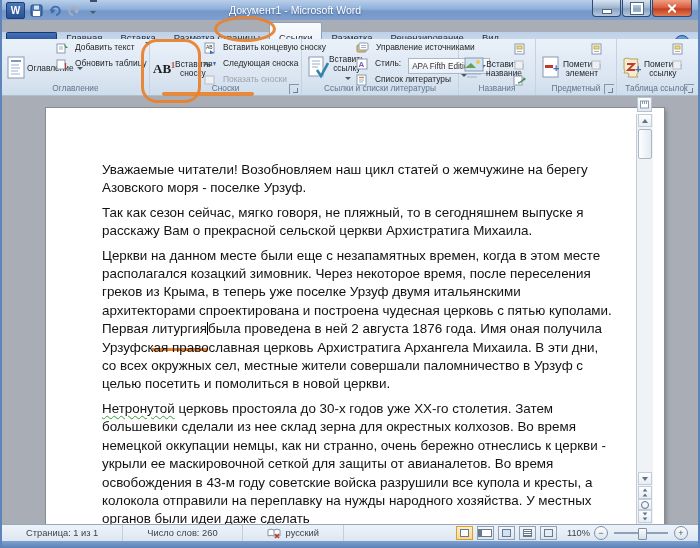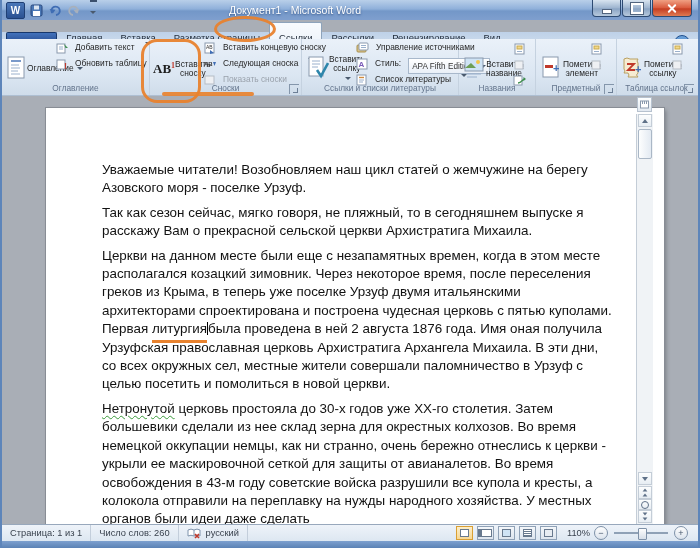--- a/index.html
+++ b/index.html
@@ -72,21 +72,21 @@
   .ric{display:inline-block;} .ric svg{display:block;}
   .minicol{display:flex;flex-direction:column;gap:2px;padding:1px 1px 0 2px;}
   .minibtn{width:15px;height:14px;display:flex;align-items:center;justify-content:center;border-radius:2px;}
   
   .docarea{position:absolute;left:0;top:96px;width:100%;height:428px;background:#a9aeb6;overflow:hidden;}
   .page{position:absolute;left:44px;top:12px;width:618px;height:520px;background:#fff;
     box-shadow:0 0 0 1px #888d95,2px 2px 4px rgba(0,0,0,.28);}
   .pagecontent{position:absolute;left:56px;top:53px;width:512px;font-size:13.4px;line-height:18.4px;
     color:#121212;}
   .pagecontent p{margin:0 0 6px 0;}
-  .omark{border-bottom:3.5px solid #e8822e;padding-bottom:4px;}
+  .omark{border-bottom:3.5px solid #e8822e;padding-bottom:12px;}
   .gwavy{text-decoration-line:underline;text-decoration-style:wavy;text-decoration-color:#3a9a3a;
     text-decoration-thickness:1px;text-underline-offset:2px;}
   .caret{display:inline-block;width:0;height:13px;border-left:1.3px solid #000;vertical-align:-2px;}
   
   .sbarea{position:absolute;left:678px;top:96px;width:17px;height:428px;background:#f0f3f6;
     border-left:1px solid #c4cdd7;box-sizing:border-box;}
   .sbtn{position:absolute;left:1px;width:14px;height:13px;
     background:linear-gradient(#fdfefe,#e7edf3);border:1px solid #c4cdd7;box-sizing:border-box;
     display:flex;align-items:center;justify-content:center;}
   .tri-u{width:0;height:0;border-left:3px solid transparent;border-right:3px solid transparent;
@@ -98,21 +98,21 @@
   .sthumb{position:absolute;left:1px;top:30px;width:14px;height:28px;border:1px solid #aab7c6;
     border-radius:2px;background:linear-gradient(90deg,#fdfefe,#e3eaf2);box-sizing:border-box;}
   .browse-circle{width:6px;height:6px;border:1.5px solid #5f7188;border-radius:50%;}
   .rulerbtn{position:absolute;left:679px;top:97px;width:15px;height:15px;
     background:linear-gradient(#fdfefe,#e2e9f1);border:1px solid #b7c2cf;box-sizing:border-box;
     display:flex;align-items:center;justify-content:center;}
   
   .statusbar{position:absolute;left:0;top:524px;width:100%;height:17px;
     background:linear-gradient(#eef3f9,#dde7f1);border-top:1px solid #98a8bc;
     display:flex;align-items:center;font-size:9.3px;color:#39424e;box-sizing:border-box;}
-  .sseg{display:flex;align-items:center;height:100%;padding:0 8px;border-right:1px solid #c3cedb;gap:5px;}
+  .sseg{display:flex;align-items:center;height:100%;padding:0 24px;border-right:1px solid #c3cedb;gap:5px;}
   .sright{margin-left:auto;display:flex;align-items:center;gap:4px;padding-right:10px;}
   .vbtn{width:15px;height:12px;border:1px solid #8fa1b6;background:linear-gradient(#f4f7fa,#dde5ee);
     display:flex;align-items:center;justify-content:center;}
   .vbtn.sel{border-color:#d99f33;background:linear-gradient(#fceec9,#f6d794);}
   .vglyph{width:7px;height:6px;border:1px solid #68798e;background:#fff;}
   .zbtn{width:12px;height:12px;border-radius:50%;border:1px solid #7e91a8;
     background:linear-gradient(#fdfdfd,#dce4ed);color:#44546a;font-size:9px;line-height:10px;
     display:flex;align-items:center;justify-content:center;}
   .ztrack{width:54px;height:2px;background:#8fa1b6;position:relative;margin:0 2px;}
   .ztick{position:absolute;left:50%;top:-3px;width:1px;height:8px;background:#8fa1b6;}
@@ -170,21 +170,21 @@
         </div>
     </div>
   </div>
 
   <div class="tabstrip">
     <div class="filetab">Файл</div>
     <div class="tab">Главная</div>
     <div class="tab">Вставка</div>
     <div class="tab">Разметка страницы</div>
     <div class="tab active">Ссылки</div>
-    <div class="tab">Рассылки</div>
+    <div class="tab">Разметка</div>
     <div class="tab">Рецензирование</div>
     <div class="tab">Вид</div>
     <div class="strip-right">
       <div class="chev-up"></div>
       <div class="helpbtn">?</div>
     </div>
   </div>
 
   <div class="ribbon">
 

